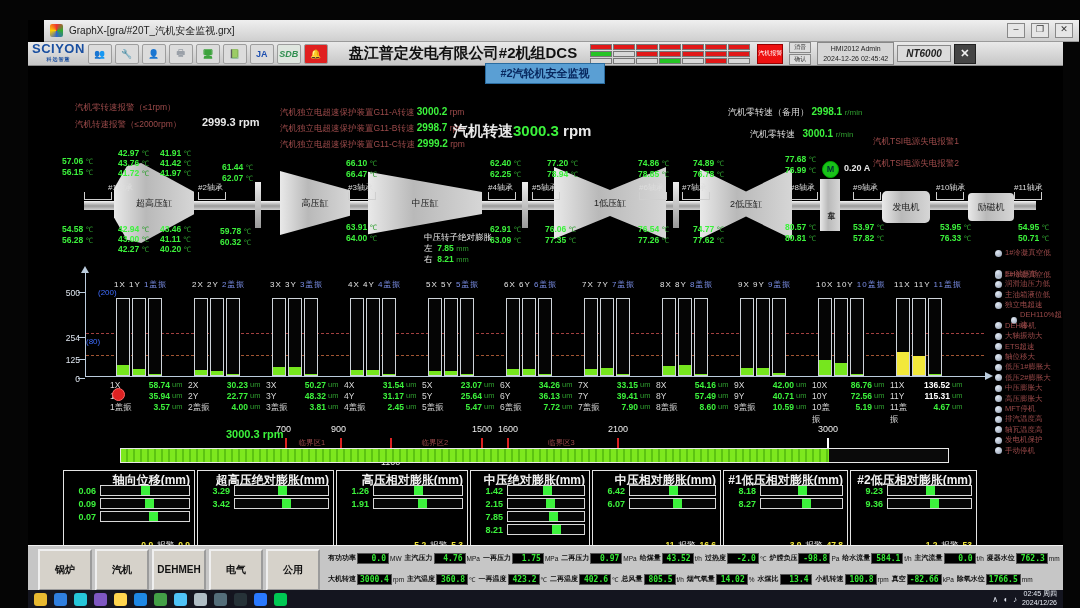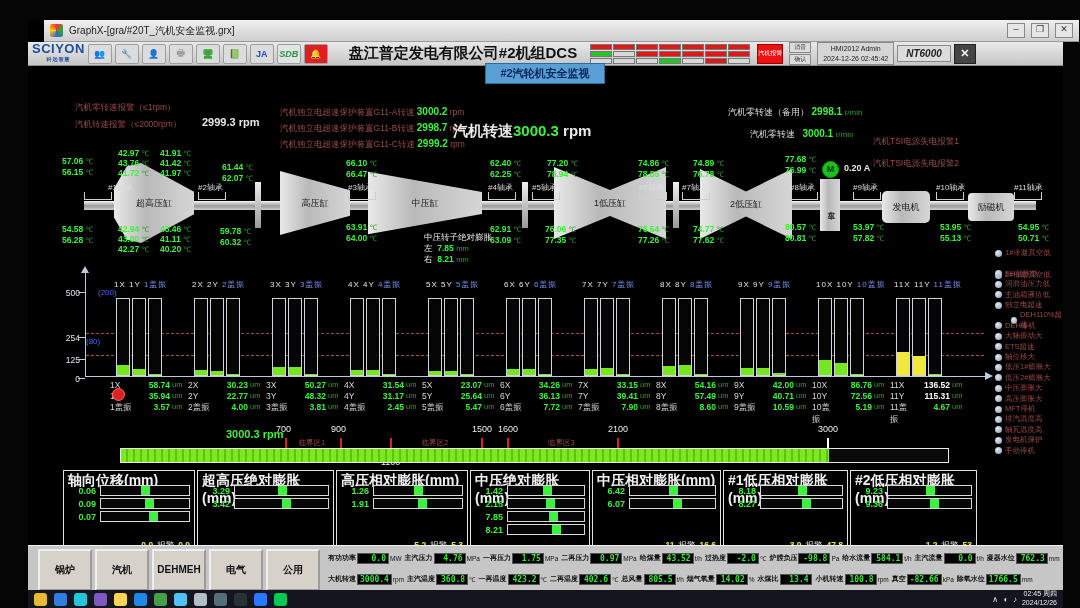--- a/index.html
+++ b/index.html
@@ -77,21 +77,21 @@
   .sstickmark{position:absolute;width:2px;height:13px;top:372px;}
   .zone{position:absolute;font-size:7.5px;color:#9c4a4a;}
   .zline{position:absolute;height:2px;top:383px;background:#c22;}
   .sbar{position:absolute;left:92px;top:382px;width:827px;height:13px;border:1px solid #e8e8e8;background:#0a0a0a;}
   .sbar i{position:absolute;left:0;top:0;bottom:0;width:708px;
     background:repeating-linear-gradient(90deg,#7de81e 0 5px,#5cc412 5px 7px);}
   
   .prow{position:absolute;left:35px;top:404px;height:97px;display:flex;gap:2px;}
   .panel{position:relative;border:1px solid #e4e4e4;background:#000;box-sizing:border-box;
     padding:1px 4px;display:flex;flex-direction:column;}
-  .ptitle{font-size:14px;font-weight:bold;color:#f2f2f2;text-align:left;height:12px;}
+  .ptitle{font-size:12px;font-weight:bold;color:#f2f2f2;text-align:right;height:12px;}
   .prowline{display:flex;align-items:center;gap:4px;margin:1px 0;}
   .prowline .pv{width:28px;text-align:right;font-size:9px;}
   .gauge{flex:1;height:9px;border:1px solid #d8d8d8;position:relative;background:#060606;}
   .gauge i{position:absolute;top:0;bottom:0;width:9px;background:#3cf23c;}
   .limline{font-size:8.5px;text-align:right;margin-top:auto;}
   .limline .lab{color:#e8e8e8;margin:0 4px;}
   .yl{color:#f2e83a;font-weight:bold;}
   .rd{color:#ff4040;font-weight:bold;}
   .pcirc{position:absolute;left:5px;bottom:5px;width:14px;height:14px;border-radius:50%;
     background:radial-gradient(circle at 35% 30%,#e8eef6,#9aa6b6);}
@@ -327,21 +327,21 @@
           <div class="blabel" style="left:825px;top:116px;">#9轴承</div>
           <div class="brk" style="left:825px;top:126px;"></div>
           <div class="tblk" style="left:825px;top:156px;">
             <div><b>53.97</b> <s>℃</s></div>
             <div><b>57.82</b> <s>℃</s></div>
           </div>
           <div class="blabel" style="left:908px;top:116px;">#10轴承</div>
           <div class="brk" style="left:908px;top:126px;"></div>
           <div class="tblk" style="left:912px;top:156px;">
             <div><b>53.95</b> <s>℃</s></div>
-            <div><b>55.13</b> <s>℃</s></div>
+            <div><b>76.33</b> <s>℃</s></div>
           </div>
           <div class="blabel" style="left:986px;top:116px;">#11轴承</div>
           <div class="brk" style="left:986px;top:126px;"></div>
           <div class="tblk" style="left:990px;top:156px;">
             <div><b>54.95</b> <s>℃</s></div>
             <div><b>50.71</b> <s>℃</s></div>
           </div>
         </div>
     <div id="uhptemps">
           <div class="tblk" style="left:90px;top:82px;"><b>42.97</b> <s>℃</s></div>

